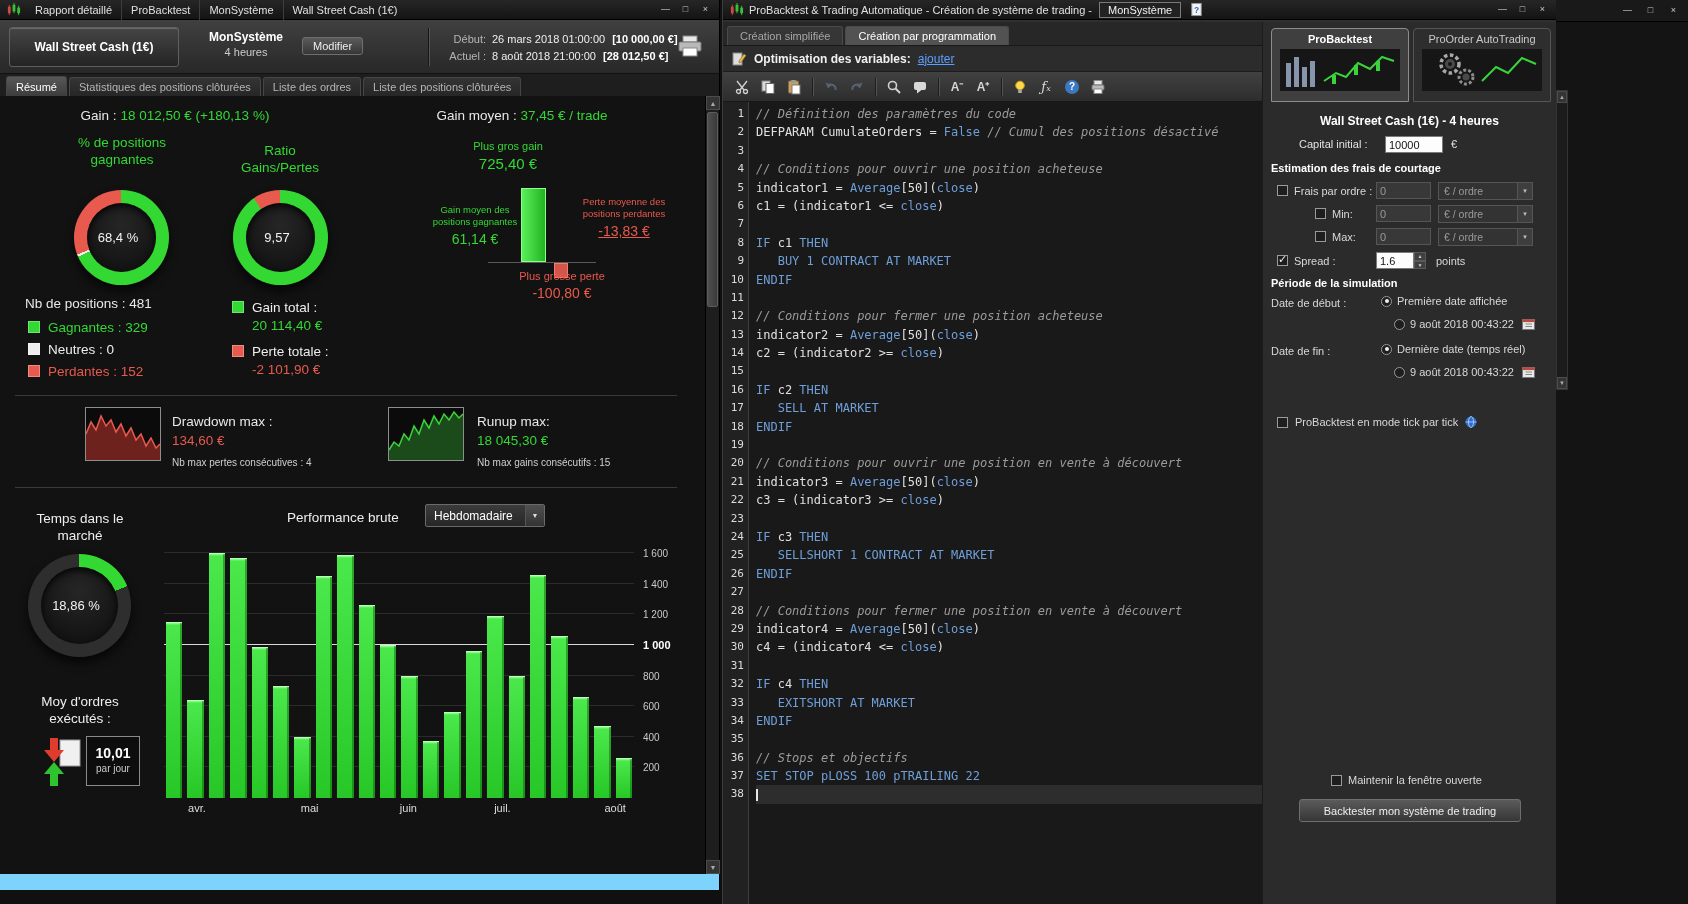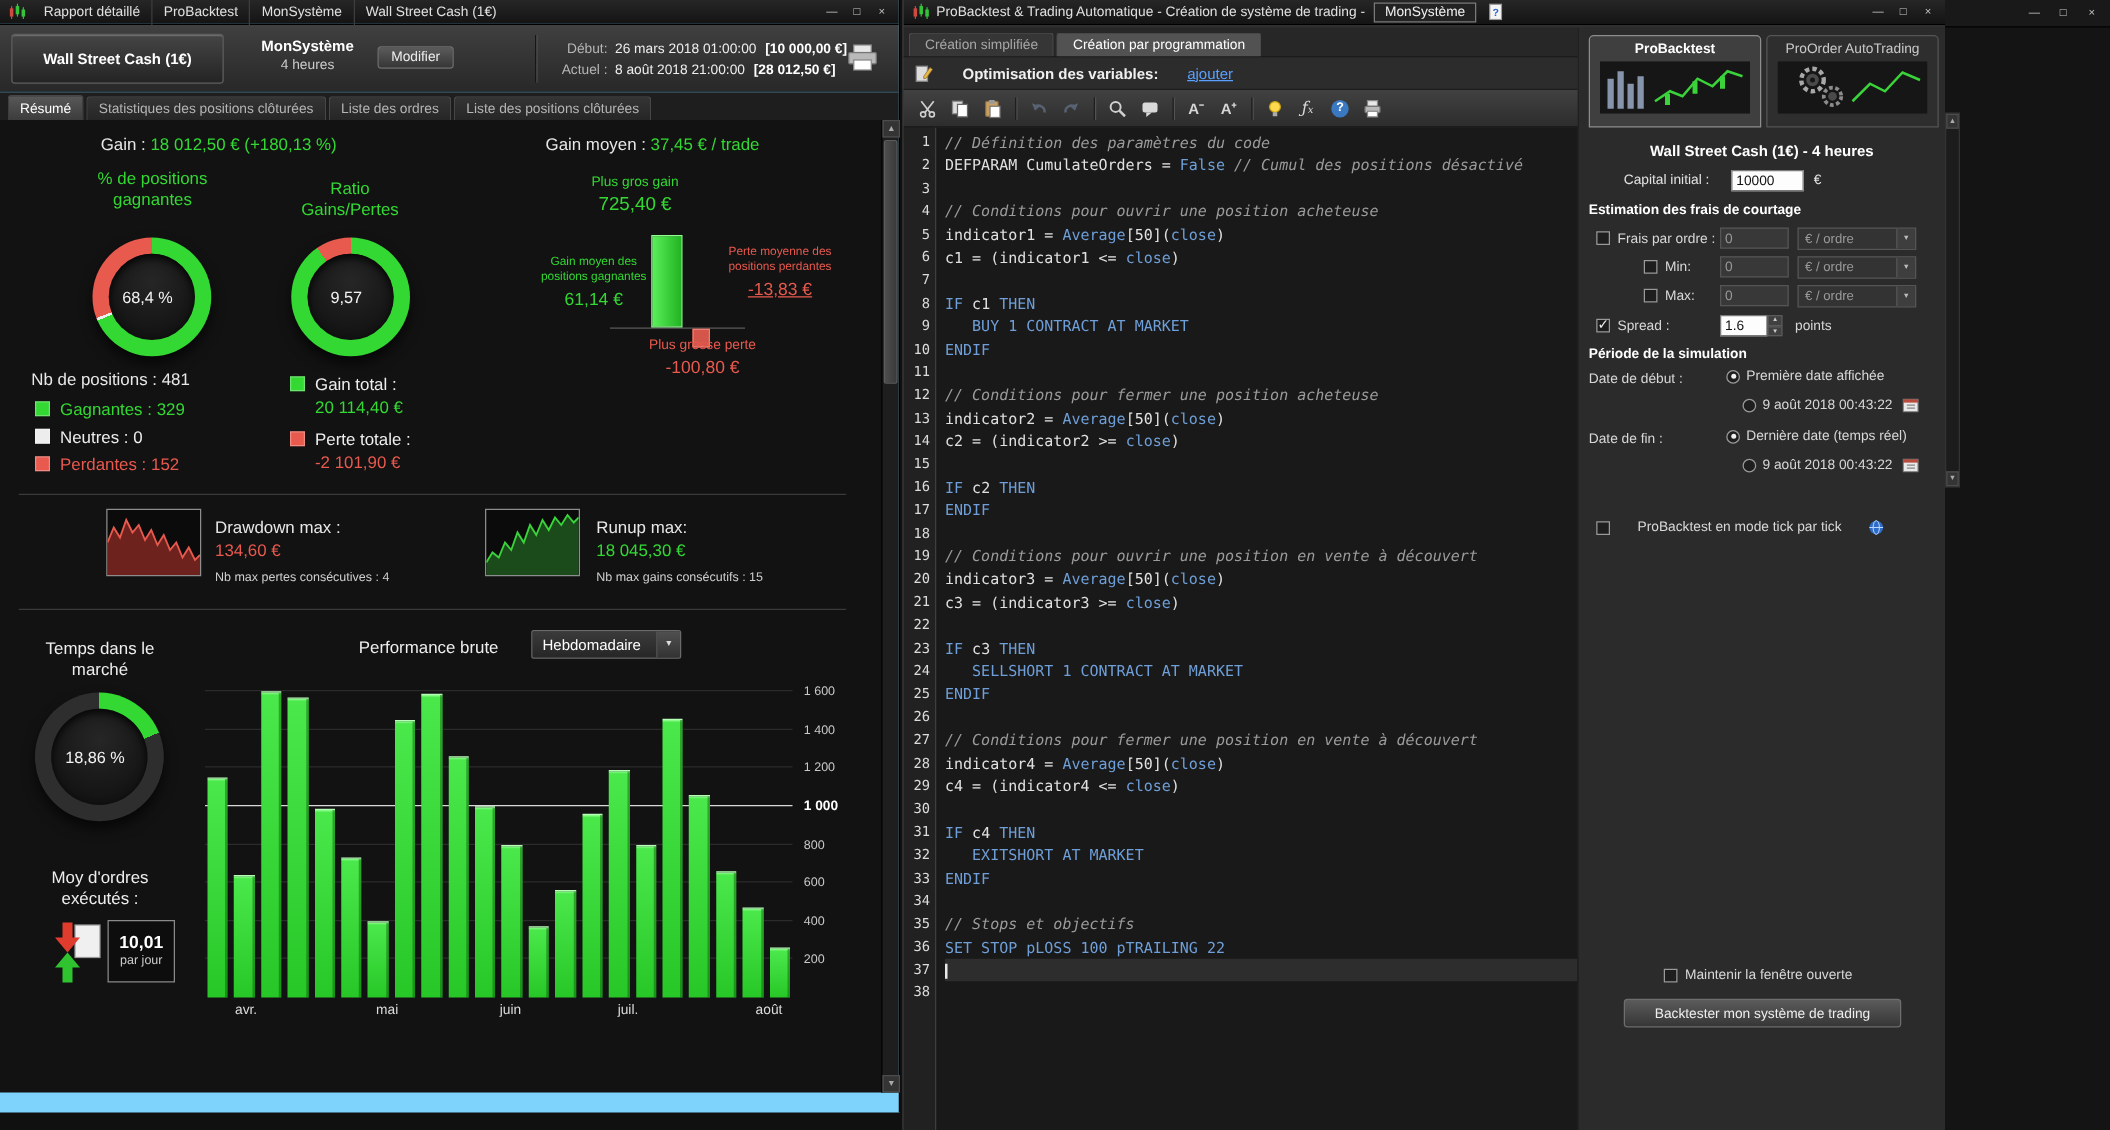--- a/index.html
+++ b/index.html
@@ -106,21 +106,21 @@
 
 .code-win{left:722px;top:0;width:834px;height:904px;background:#2f2f2f;border-left:1px solid #3c3c3c;}
 .cw-title{white-space:nowrap;}
 .sysbox{border:1px solid #7a7a7a;padding:1px 8px;margin-left:7px;font-size:11px;color:#f0f0f0;background:#222;white-space:nowrap;}
 .help-page{width:15px;height:15px;margin-left:8px;display:inline-flex;}
 .cw-body{position:absolute;top:22px;left:0;right:0;bottom:0;display:flex;}
 .cw-left{width:540px;display:flex;flex-direction:column;border-right:1px solid #1b1b1b;}
 .cw-tabs{height:24px;background:#272727;display:flex;align-items:flex-end;padding-left:4px;gap:2px;border-bottom:1px solid #181818;flex:none;}
 .etab{padding:3px 12px;font-size:11px;color:#a6a6a6;background:#363636;border:1px solid #4a4a4a;border-bottom:none;border-radius:3px 3px 0 0;white-space:nowrap;}
 .etab.active{color:#fff;background:#525252;}
-.optbar{height:26px;background:#2c2c2c;border-bottom:1px solid #1d1d1d;display:flex;align-items:center;padding-left:8px;gap:23px;flex:none;}
+.optbar{height:26px;background:#2c2c2c;border-bottom:1px solid #1d1d1d;display:flex;align-items:center;padding-left:8px;gap:7px;flex:none;}
 .opt-icon{width:16px;height:16px;display:inline-flex;}
 .opt-label{font-size:12px;font-weight:bold;color:#f0f0f0;}
 .opt-link{font-size:12px;color:#5aa0ff;text-decoration:underline;cursor:pointer;}
 .toolbar{height:30px;background:linear-gradient(#414141,#2d2d2d);border-bottom:1px solid #171717;display:flex;align-items:center;padding-left:6px;flex:none;}
 .ticon{width:24px;height:22px;display:flex;align-items:center;justify-content:center;margin:0 1px;border-radius:2px;color:#d6d6d6;font-size:12px;font-weight:bold;}
 .ticon svg{width:16px;height:16px;}
 .ticon.dim{opacity:.45;}
 .tsep{width:1px;height:18px;background:#1e1e1e;box-shadow:1px 0 0 #525252;margin:0 5px;}
 .help-circ{width:14px;height:14px;border-radius:50%;background:#3a78c2;color:#fff;font-size:10px;font-weight:bold;display:flex;align-items:center;justify-content:center;}
 .editor{flex:1;display:flex;background:#191919;overflow:hidden;}
@@ -173,21 +173,21 @@
 .date-block{position:absolute;left:0;width:100%;height:46px;}
 .db-start{top:273px;}
 .db-end{top:321px;}
 .date-lbl{position:absolute;left:8px;top:2px;font-size:11px;color:#d8d8d8;white-space:nowrap;}
 .radio-opt{position:absolute;font-size:11px;color:#d8d8d8;display:flex;align-items:center;gap:5px;white-space:nowrap;}
 .opt1{left:118px;top:0;}
 .opt2{left:131px;top:23px;}
 .radio{width:11px;height:11px;border:1px solid #9a9a9a;border-radius:50%;background:#1e1e1e;position:relative;flex:none;}
 .radio.sel::after{content:"";position:absolute;left:2.5px;top:2.5px;width:4px;height:4px;border-radius:50%;background:#f0f0f0;}
 .cal{margin-left:3px;display:inline-flex;}
-.tick-row{position:absolute;left:14px;top:394px;display:flex;align-items:center;gap:22px;font-size:11px;color:#d8d8d8;white-space:nowrap;}
+.tick-row{position:absolute;left:14px;top:394px;display:flex;align-items:center;gap:7px;font-size:11px;color:#d8d8d8;white-space:nowrap;}
 .keep-row{position:absolute;left:68px;bottom:118px;display:flex;align-items:center;gap:6px;font-size:11px;color:#d8d8d8;white-space:nowrap;}
 .backtest-btn{position:absolute;left:36px;bottom:82px;width:222px;height:23px;font-size:11px;}
 
 .backdrop{position:absolute;left:1556px;top:0;width:132px;height:904px;background:#141414;}
 .bd-title{height:22px;background:#191919;border-bottom:1px solid #000;display:flex;justify-content:flex-end;align-items:center;padding-right:6px;gap:6px;}
 .bd-scroll{position:absolute;left:0;top:90px;width:12px;height:300px;background:#1c1c1c;border:1px solid #333;}
 .bd-scroll .sb-btn{width:10px;height:12px;font-size:6px;}
 .bd-scroll .sb-up{top:0;left:0;}
 .bd-scroll .sb-down{bottom:0;left:0;}
 </style>
@@ -623,20 +623,21 @@
               <div class="cl"></div>
               <div class="cl"><span class="tk-k">IF</span><span class="tk-p"> c1 </span><span class="tk-k">THEN</span></div>
               <div class="cl"><span class="tk-k">   BUY 1 CONTRACT AT MARKET</span></div>
               <div class="cl"><span class="tk-k">ENDIF</span></div>
               <div class="cl"></div>
               <div class="cl"><span class="tk-c">// Conditions pour fermer une position acheteuse</span></div>
               <div class="cl"><span class="tk-p">indicator2 = </span><span class="tk-k">Average</span><span class="tk-p">[50](</span><span class="tk-k">close</span><span class="tk-p">)</span></div>
               <div class="cl"><span class="tk-p">c2 = (indicator2 &gt;= </span><span class="tk-k">close</span><span class="tk-p">)</span></div>
               <div class="cl"></div>
               <div class="cl"><span class="tk-k">IF</span><span class="tk-p"> c2 </span><span class="tk-k">THEN</span></div>
+              <div class="cl"><span class="tk-k">   SELL AT MARKET</span></div>
               <div class="cl"><span class="tk-k">ENDIF</span></div>
               <div class="cl"></div>
               <div class="cl"><span class="tk-c">// Conditions pour ouvrir une position en vente à découvert</span></div>
               <div class="cl"><span class="tk-p">indicator3 = </span><span class="tk-k">Average</span><span class="tk-p">[50](</span><span class="tk-k">close</span><span class="tk-p">)</span></div>
               <div class="cl"><span class="tk-p">c3 = (indicator3 &gt;= </span><span class="tk-k">close</span><span class="tk-p">)</span></div>
               <div class="cl"></div>
               <div class="cl"><span class="tk-k">IF</span><span class="tk-p"> c3 </span><span class="tk-k">THEN</span></div>
               <div class="cl"><span class="tk-k">   SELLSHORT 1 CONTRACT AT MARKET</span></div>
               <div class="cl"><span class="tk-k">ENDIF</span></div>
               <div class="cl"></div>

